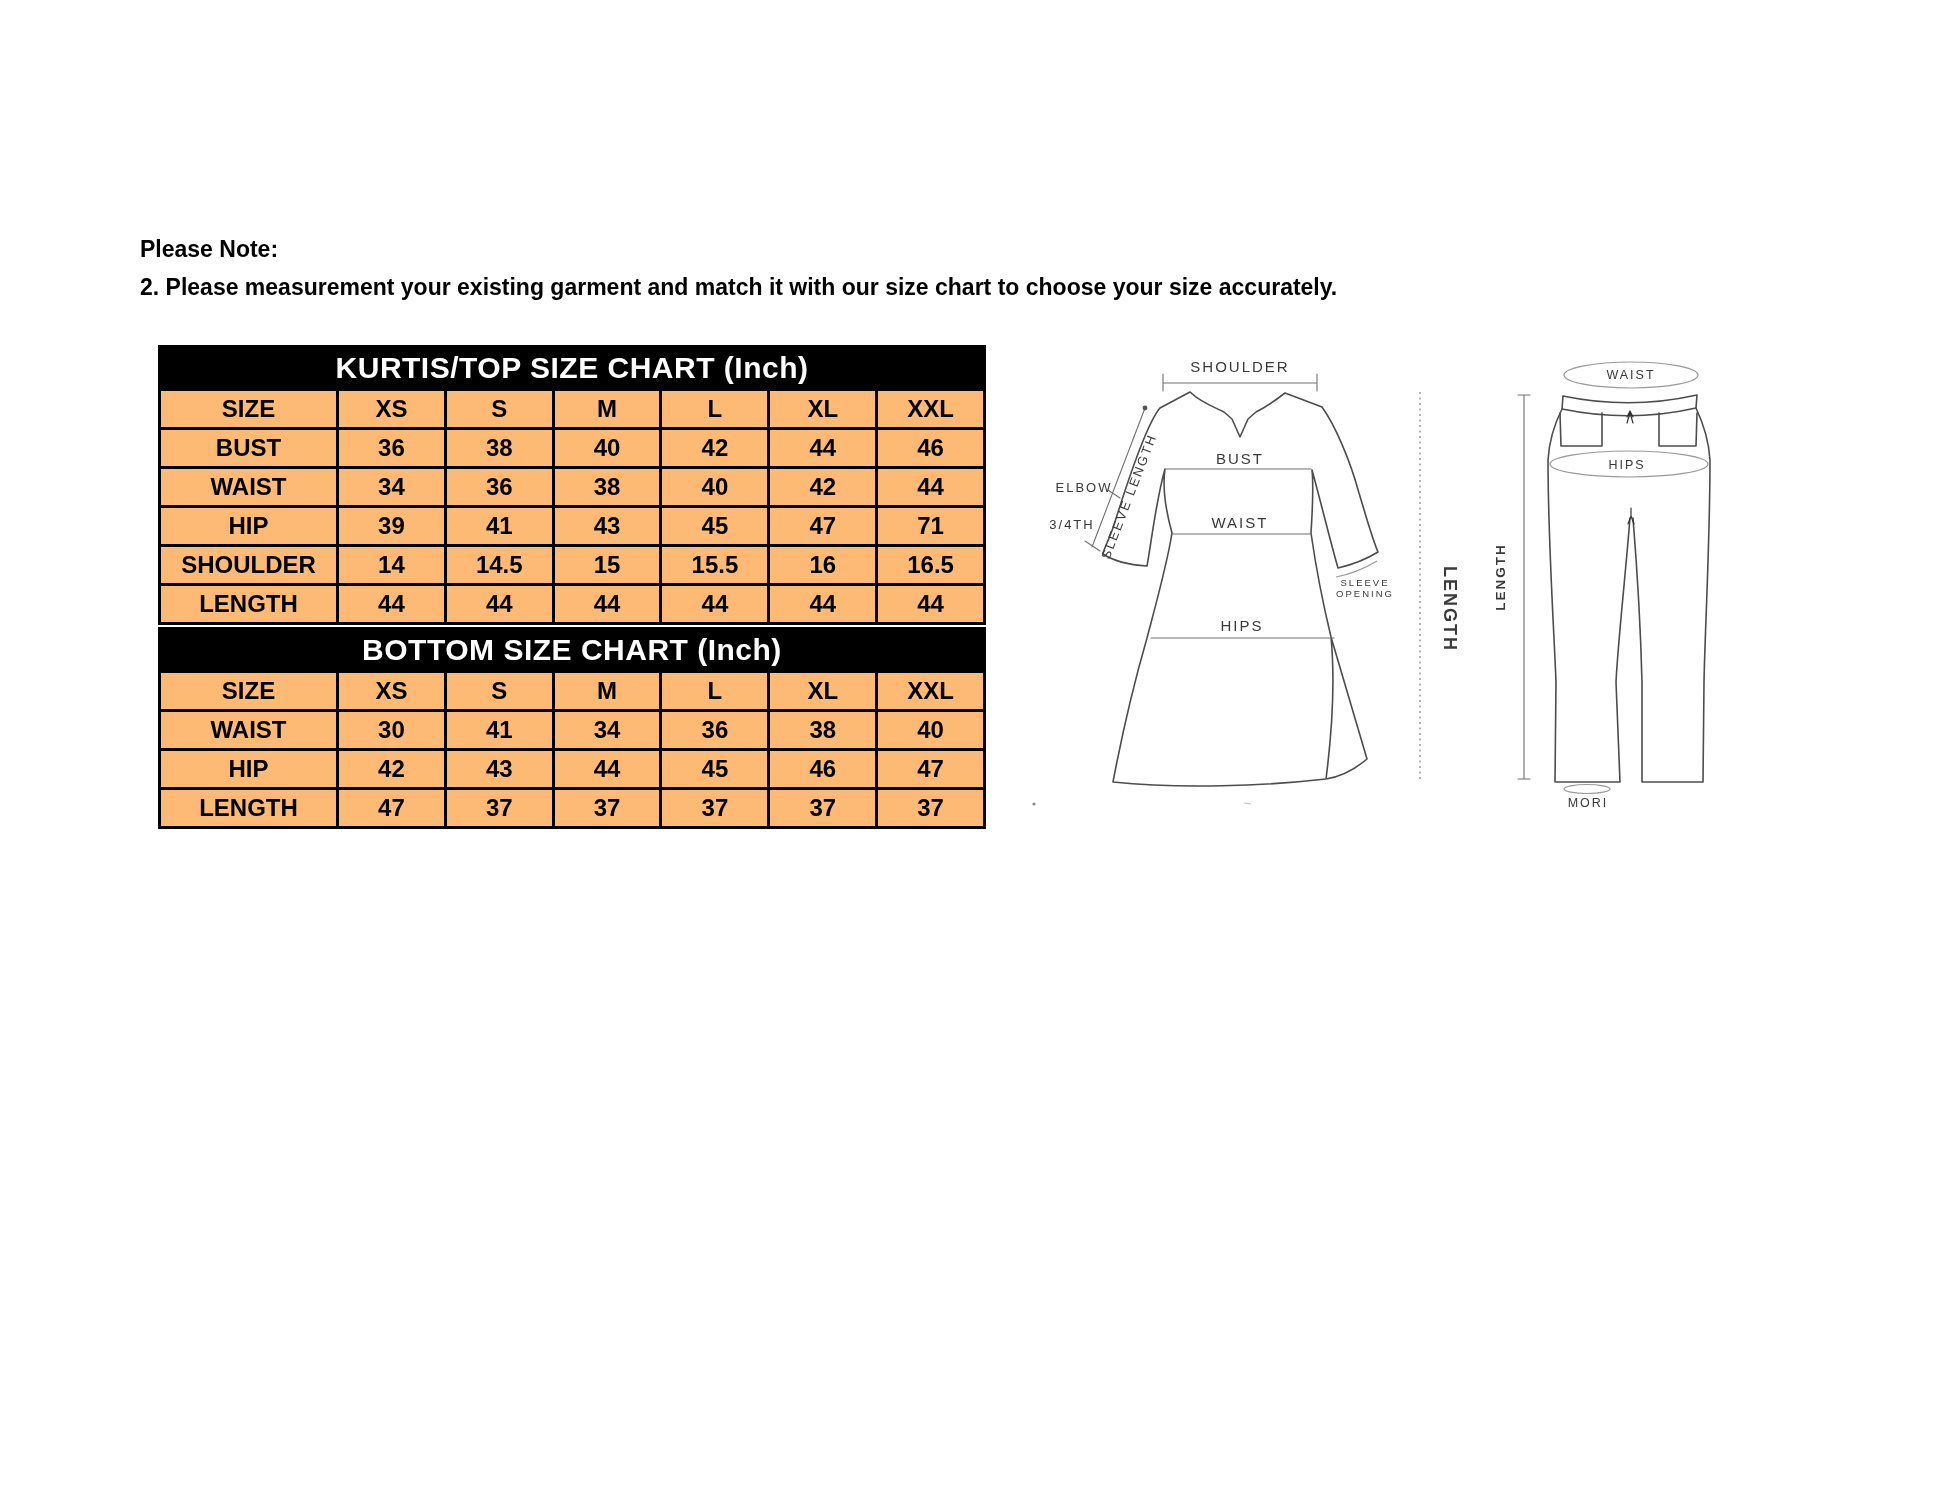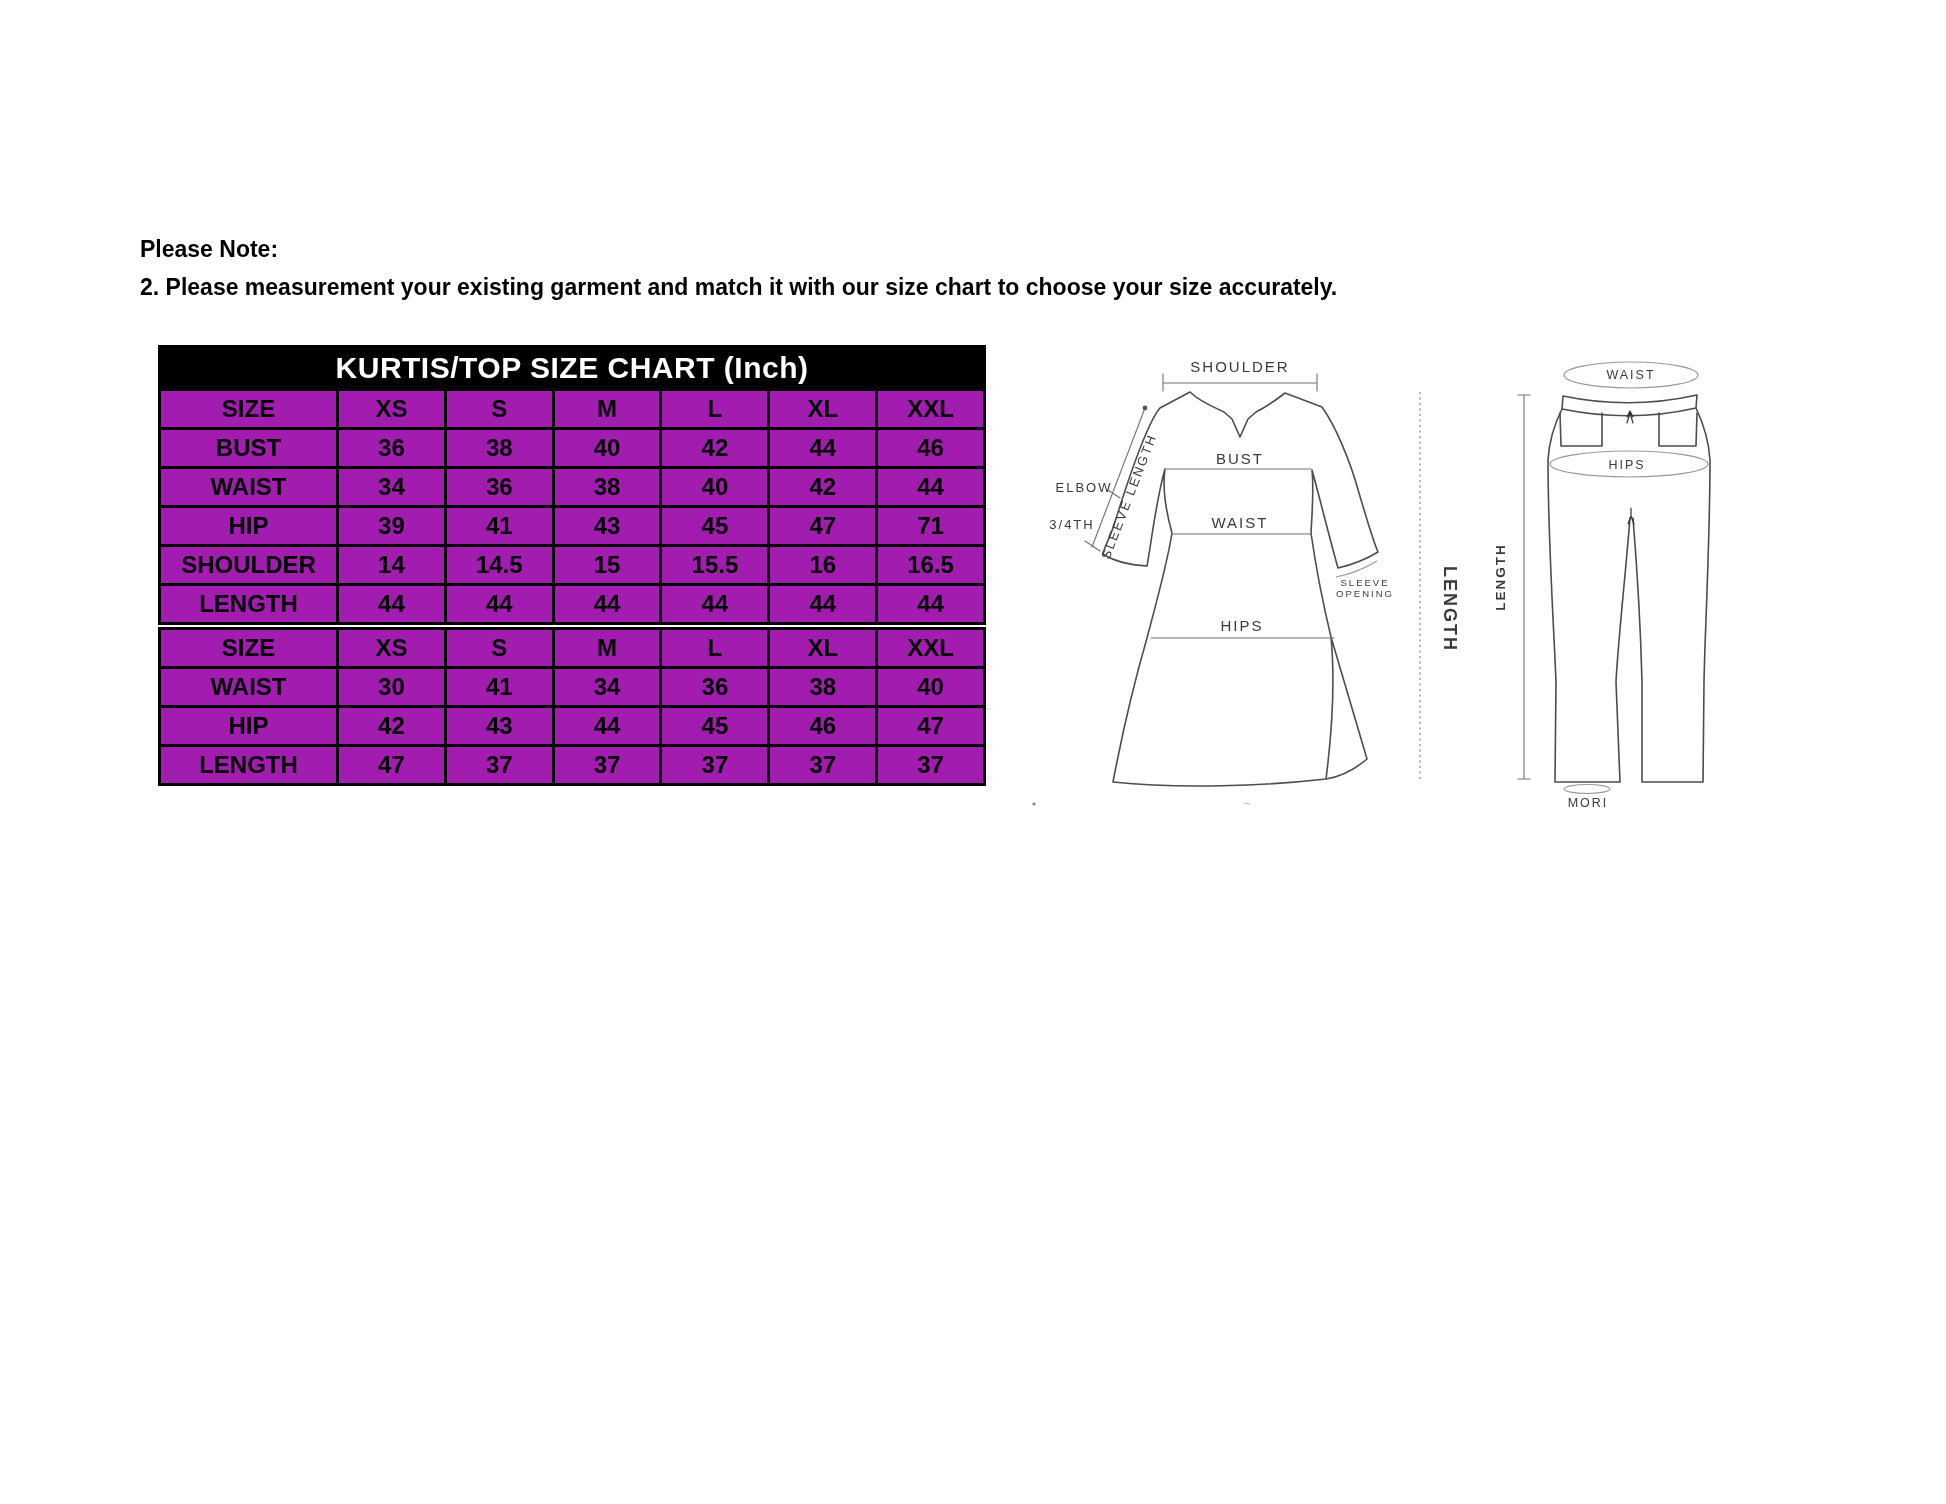--- a/index.html
+++ b/index.html
@@ -5,21 +5,21 @@
   html,body{margin:0;padding:0;background:#fff;}
   #canvas{position:relative;width:1946px;height:1504px;background:#ffffff;overflow:hidden;
           font-family:"Liberation Sans",sans-serif;}
 
   
   .notes{position:absolute;left:140px;top:200px;color:#000;
          font-weight:bold;font-size:23px;line-height:38px;white-space:nowrap;margin-top:30px;}
 
   
   table.chart{position:absolute;border-collapse:collapse;table-layout:fixed;
-              font-family:"Liberation Sans",sans-serif;font-weight:bold;color:#000;background:#a21caf;}
+              font-family:"Liberation Sans",sans-serif;font-weight:bold;color:#000;background:#fdba74;}
   #top-chart{left:158px;top:345px;width:828px;}
   #bottom-chart{left:158px;top:627px;width:828px;}
   table.chart col.label{width:178px;}
   table.chart th,table.chart td{border:3px solid #000;text-align:center;vertical-align:middle;
                                 padding:0;font-size:24px;height:36px;line-height:1;}
   table.chart th.band{background:#000;color:#fff;font-size:30px;height:40px;letter-spacing:.5px;}
 
   
   svg.diagram{position:absolute;overflow:visible;}
   #kurti-svg{left:1020px;top:330px;}
@@ -124,20 +124,23 @@
         <col class="label">
         <col>
         <col>
         <col>
         <col>
         <col>
         <col>
       </colgroup>
       <thead>
         <tr>
+          <th colspan="7" class="band">BOTTOM SIZE CHART (Inch)</th>
+        </tr>
+        <tr>
           <th>SIZE</th>
           <th>XS</th>
           <th>S</th>
           <th>M</th>
           <th>L</th>
           <th>XL</th>
           <th>XXL</th>
         </tr>
       </thead>
       <tbody>

